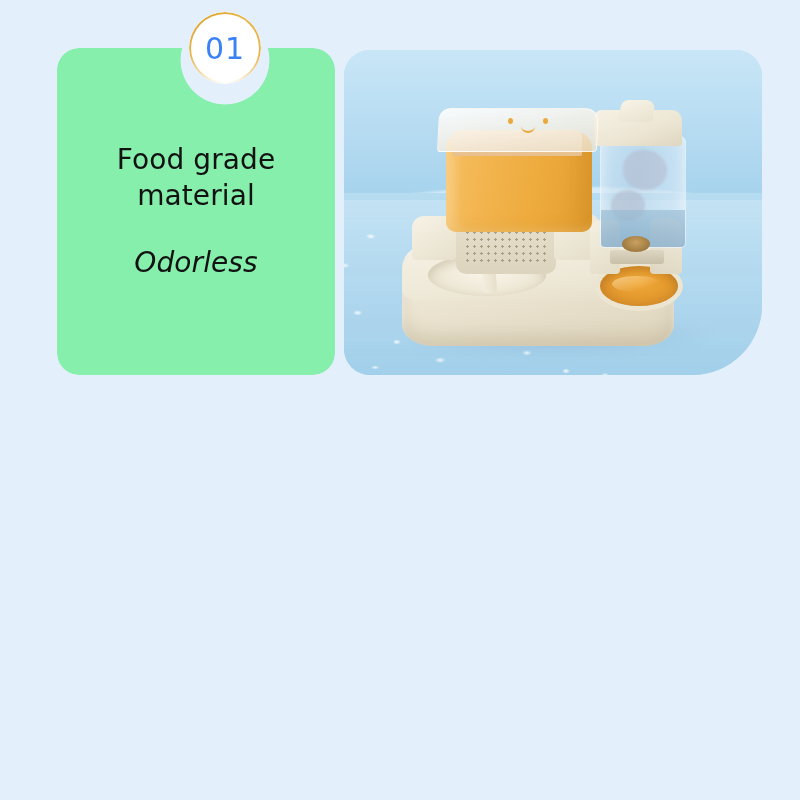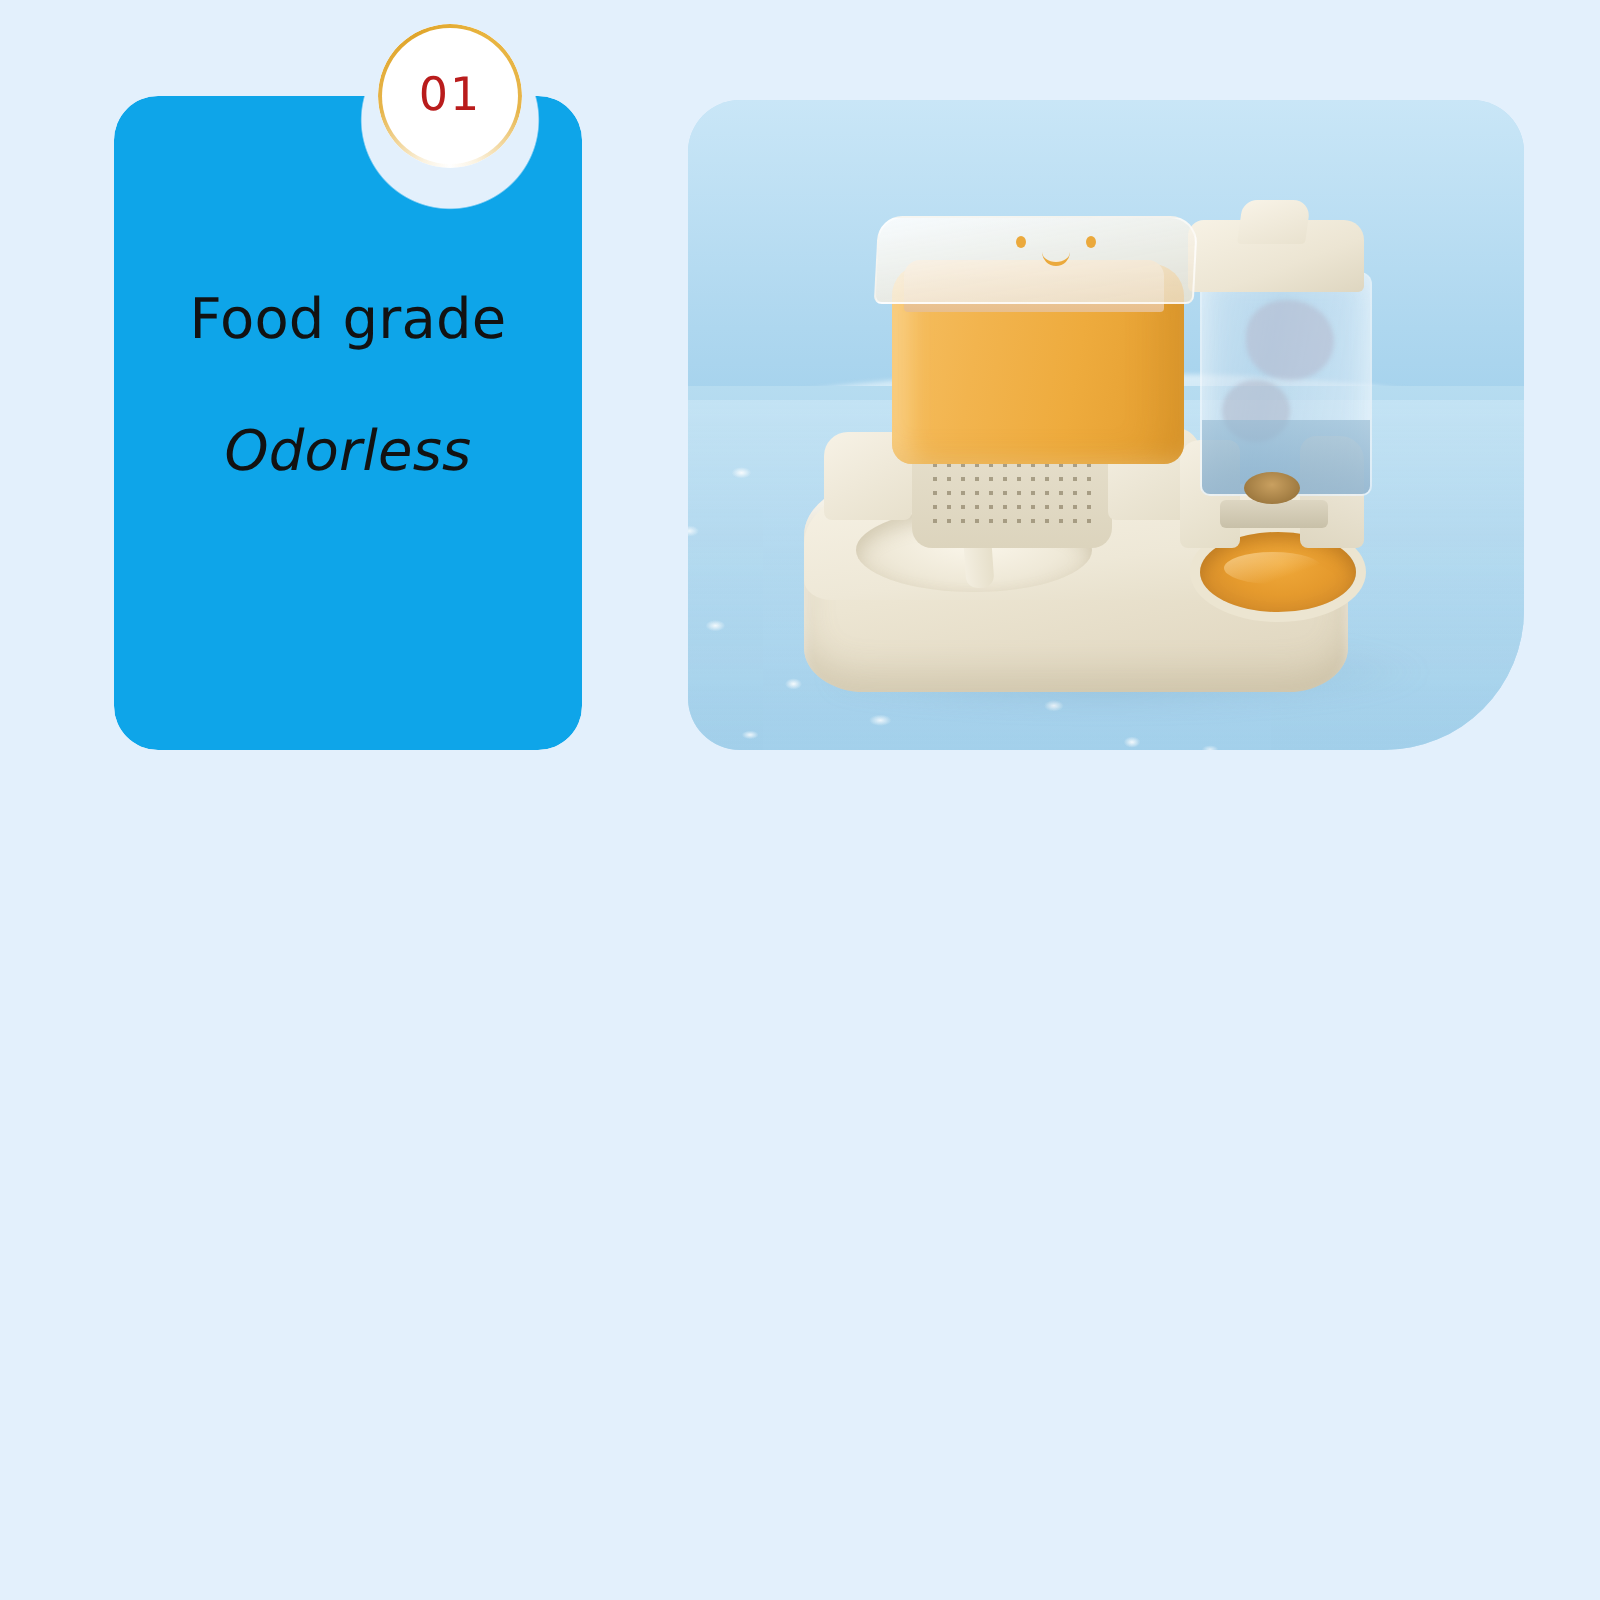--- a/index.html
+++ b/index.html
@@ -20,22 +20,22 @@
 
   
   .feature-section { position:absolute; left:0; width:800px; }
   #section-1 { top:0;   height:400px; }
   #section-2 { top:400px; height:400px; }
 
   
   .text-card {
     position:absolute;
     left:57px;
-    width:234px;
-    background:#0ea5e9;
+    width:278px;
+    background:#86efac;
     border-radius:22px;
     
     -webkit-mask-image: radial-gradient(circle 44px at 168px 12px, transparent 0 44px, #000 44.8px);
             mask-image: radial-gradient(circle 44px at 168px 12px, transparent 0 44px, #000 44.8px);
     -webkit-mask-repeat:no-repeat; mask-repeat:no-repeat;
     box-shadow:0 1px 10px rgba(120,160,200,.10);
   }
   #card-1 { top:48px;  height:327px; }
 
   .card-text-wrap {
@@ -83,22 +83,22 @@
         rgba(226,168,44,.15) 338deg,
         rgba(226,168,44,0) 360deg) border-box;
     -webkit-mask:linear-gradient(#000 0 0) padding-box, linear-gradient(#000 0 0);
             mask:linear-gradient(#000 0 0) padding-box, linear-gradient(#000 0 0);
     -webkit-mask-composite:xor; mask-composite:exclude;
   }
   #badge-1 { left:189px; top:12px; }
 
   .badge-number {
     position:relative; z-index:2;
-    font-size:23px; font-weight:400;
-    color:#b91c1c; letter-spacing:1px;
+    font-size:30px; font-weight:400;
+    color:#3b82f6; letter-spacing:1px;
   }
 
   
   .photo-panel {
     position:absolute;
     overflow:hidden;
   }
   #photo-1 {
     left:344px; top:50px;
     width:418px; height:325px;
@@ -301,20 +301,21 @@
 
 <div class="page">
 
   <div class="feature-section" id="section-1">
 
     <div class="text-card" id="card-1">
       <div class="card-text-wrap">
 
         <div class="text-block">
           <span class="text-line">Food grade</span>
+          <span class="text-line">material</span>
         </div>
 
         <div class="text-block">
           <span class="text-line">Odorless</span>
         </div>
 
       </div>
     </div>
 
     <div class="number-badge" id="badge-1">

